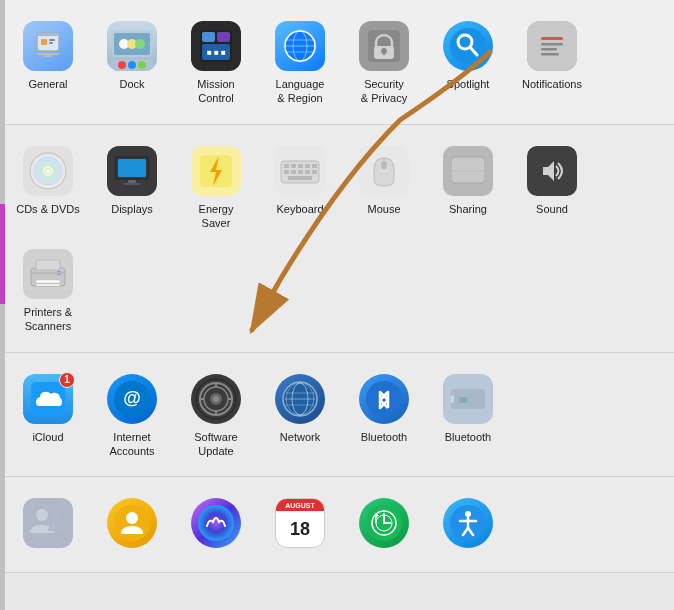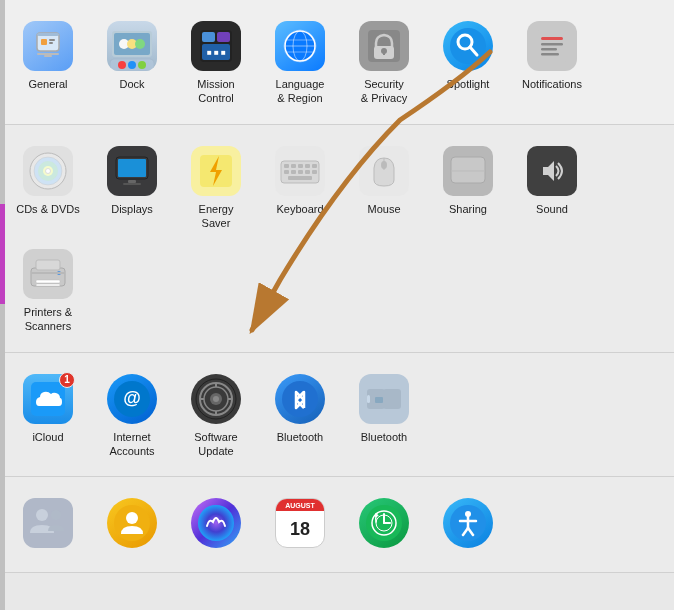--- a/index.html
+++ b/index.html
@@ -601,20 +601,36 @@
           <line x1="6" y1="22" x2="10" y2="22" stroke="#888" stroke-width="2"></line>
           <line x1="34" y1="22" x2="38" y2="22" stroke="#888" stroke-width="2"></line>
           <circle cx="22" cy="22" r="6" fill="#666"></circle>
           <circle cx="22" cy="22" r="3" fill="#888"></circle>
         </svg>
       </div>
     </div>
     <span class="item-label">Software<br>Update</span>
   </div>
 
+  <div class="item">
+    <div class="item-icon">
+      <div class="icon-network">
+        <svg width="38" height="38" viewBox="0 0 38 38">
+          <circle cx="19" cy="19" r="18" fill="#2060a0"></circle>
+          <line x1="4" y1="19" x2="34" y2="19" stroke="rgba(255,255,255,0.4)" stroke-width="1"></line>
+          <ellipse cx="19" cy="19" rx="8" ry="16" fill="none" stroke="rgba(255,255,255,0.5)" stroke-width="1"></ellipse>
+          <ellipse cx="19" cy="19" rx="14" ry="16" fill="none" stroke="rgba(255,255,255,0.3)" stroke-width="1"></ellipse>
+          <line x1="5" y1="13" x2="33" y2="13" stroke="rgba(255,255,255,0.3)" stroke-width="1"></line>
+          <line x1="5" y1="25" x2="33" y2="25" stroke="rgba(255,255,255,0.3)" stroke-width="1"></line>
+          <circle cx="19" cy="19" r="17" fill="none" stroke="rgba(255,255,255,0.5)" stroke-width="1.5"></circle>
+        </svg>
+      </div>
+    </div>
+    <span class="item-label">Network</span>
+  </div>
 
   <div class="item">
     <div class="item-icon">
       <div class="icon-bluetooth">
         <svg width="38" height="38" viewBox="0 0 38 38">
           <circle cx="19" cy="19" r="18" fill="#2070d0"></circle>
           <path d="M15 12 L23 20 L15 28 L15 12 Z M15 20 L23 12 L23 28" fill="none" stroke="white" stroke-width="2.5" stroke-linejoin="round"></path>
           <line x1="15" y1="20" x2="23" y2="12" stroke="white" stroke-width="2.5"></line>
           <line x1="15" y1="20" x2="23" y2="28" stroke="white" stroke-width="2.5"></line>
         </svg>

